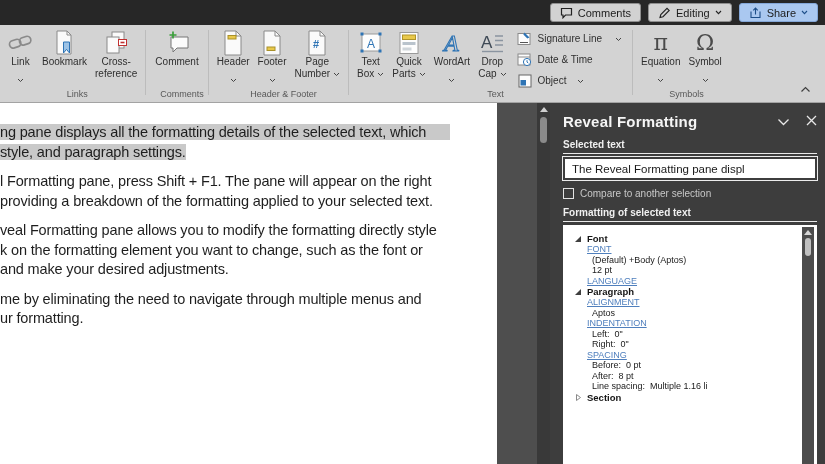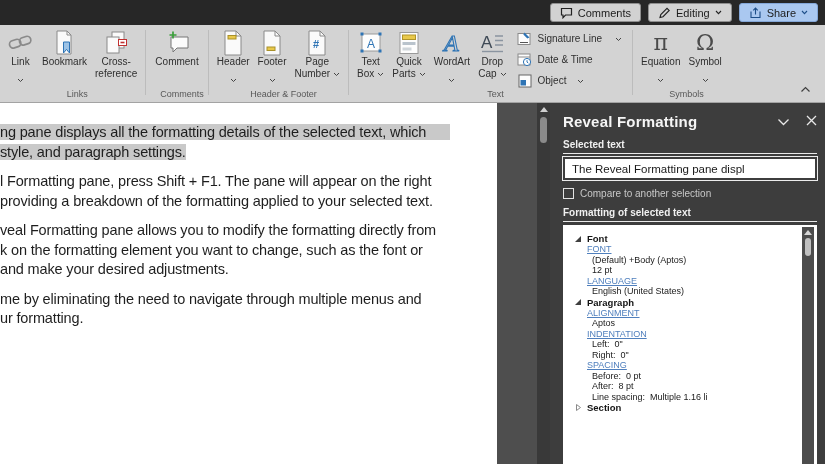--- a/index.html
+++ b/index.html
@@ -431,21 +431,21 @@
         <div class="line"><span class="hl full">ng pane displays all the formatting details of the selected text, which</span></div>
         <div class="line"><span class="hl">style, and paragraph settings.</span></div>
       <p></p>
       <p>
         </p>
         <div class="line">l Formatting pane, press Shift + F1. The pane will appear on the right</div>
         <div class="line">providing a breakdown of the formatting applied to your selected text.</div>
       <p></p>
       <p>
         </p>
-        <div class="line">veal Formatting pane allows you to modify the formatting directly from</div>
+        <div class="line">veal Formatting pane allows you to modify the formatting directly style</div>
         <div class="line">k on the formatting element you want to change, such as the font or</div>
         <div class="line">and make your desired adjustments.</div>
       <p></p>
       <p>
         </p>
         <div class="line">me by eliminating the need to navigate through multiple menus and</div>
         <div class="line">ur formatting.</div>
       <p></p>
     </div>
 
@@ -492,21 +492,20 @@
         <div class="tree-section first">
           <span class="tri-wrap">
               <span class="tri-exp"></span>
             </span>
           <span>Font</span>
         </div>
         <a class="fmt-link">FONT</a>
         <span class="fmt-value">(Default) +Body (Aptos)</span>
         <span class="fmt-value">12 pt</span>
         <a class="fmt-link">LANGUAGE</a>
-        <span class="fmt-value">English (United States)</span>
 
         <div class="tree-section">
           <span class="tri-wrap">
               <span class="tri-exp"></span>
             </span>
           <span>Paragraph</span>
         </div>
         <a class="fmt-link">ALIGNMENT</a>
         <span class="fmt-value">Aptos</span>
         <a class="fmt-link">INDENTATION</a>

